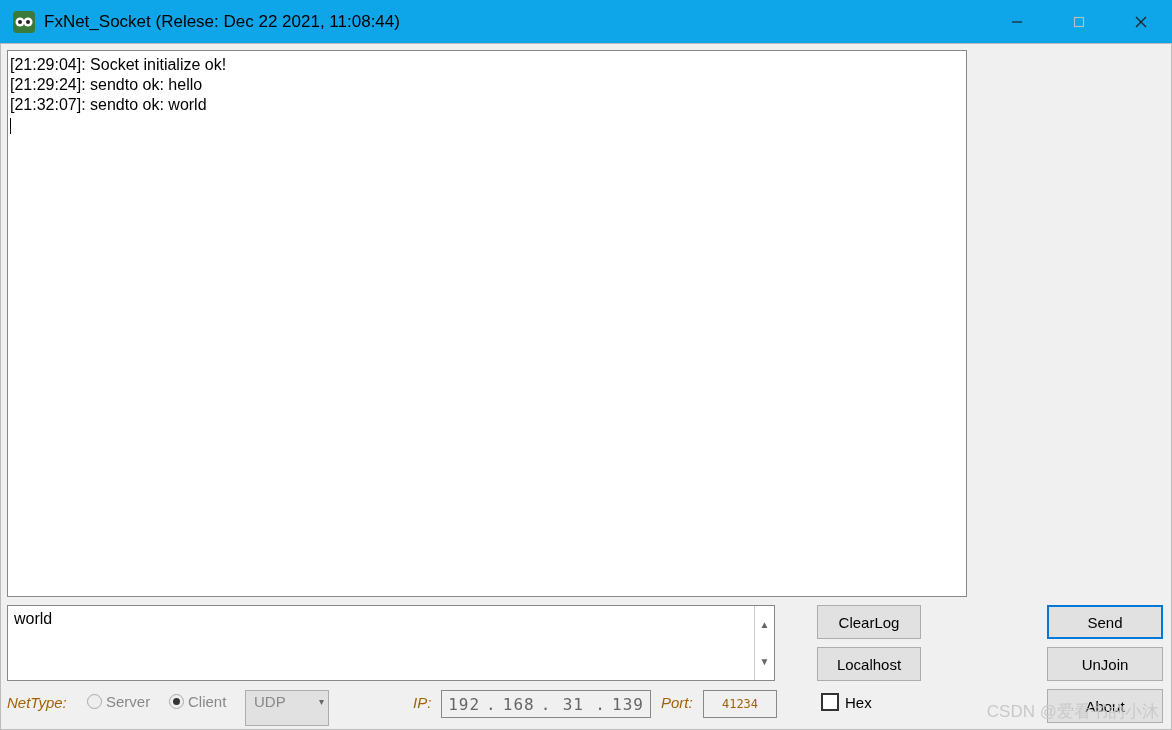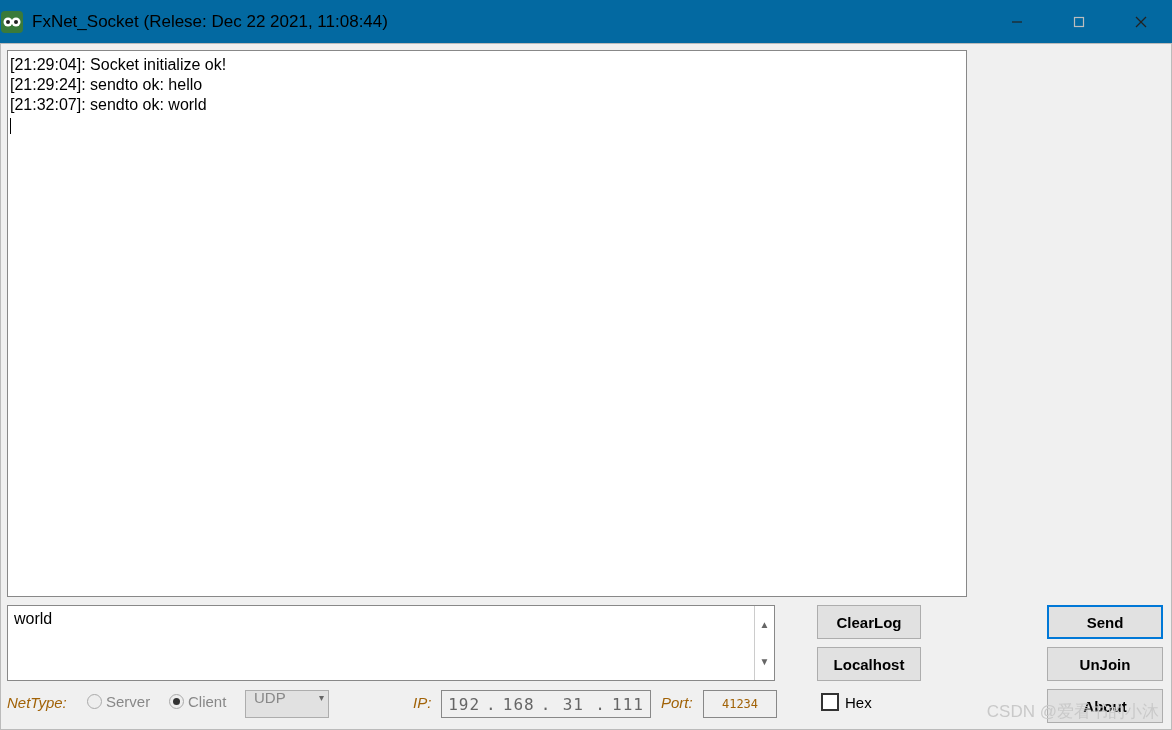--- a/index.html
+++ b/index.html
@@ -7,22 +7,22 @@
   body {
     width:1172px; height:730px;
     font-family: "Segoe UI", Tahoma, sans-serif;
     font-size:15px;
     background:#fff;
     overflow:hidden;
   }
   .titlebar {
     height:44px; width:100%;
     display:flex; align-items:center;
-    padding-left:0;
-    background:#0369a1;
+    padding-left:12px;
+    background:#0ea5e9;
     border-bottom:1px solid #bbb;
   }
   .titlebar .appicon {
     width:24px; height:24px;
     display:flex; align-items:center; justify-content:center;
     margin-right:8px;
   }
   .titlebar .title {
     font-size:17px; color:#000;
   }
@@ -82,21 +82,20 @@
     color:#666; font-size:10px;
   }
   .btn {
     position:absolute;
     height:34px;
     background:#e1e1e1;
     border:1px solid #adadad;
     display:flex; align-items:center; justify-content:center;
     font-size:15px; color:#000;
     cursor:default;
-    font-weight:bold;
   }
   .btn.primary { border:2px solid #0078d7; }
   .lbl {
     position:absolute; font-size:15px; color:#a16207;
     white-space:nowrap;
     font-style:italic;
   }
   .radio {
     position:absolute; display:flex; align-items:center; gap:4px;
     font-size:15px;
@@ -104,21 +103,21 @@
   .radio .dot {
     width:15px; height:15px; border:1px solid #888; border-radius:50%;
     background:#fff; display:flex; align-items:center; justify-content:center;
   }
   .radio.checked .dot::after {
     content:""; width:7px; height:7px; border-radius:50%; background:#333;
   }
   .radio.disabled { color:#888; }
   .radio.disabled .dot { border-color:#aaa; background:#eee; }
   .combo {
-    position:absolute; height:28px;
+    position:absolute; height:36px;
     border:1px solid #adadad; background:#e1e1e1;
     display:flex; align-items:center; padding:0 4px 13px 8px;
     color:#888; font-size:15px;justify-content:space-between;
   }
   .combo .chev { margin-left:auto; color:#666; font-size:10px; }
   .ipbox {
     position:absolute; height:28px;
     border:1px solid #888; background:#f0f0f0;
     display:flex; align-items:center; justify-content:flex-end;
     font-family: Consolas, monospace; font-size:16px; color:#666;
@@ -220,21 +219,21 @@
   </div>
 
   <span class="lbl" style="left:412px; top:650px;">IP:</span>
   <div class="ipbox" style="left:440px; top:646px; width:210px;">
     <span class="seg">192</span>
       <span class="dot2">.</span>
     <span class="seg">168</span>
       <span class="dot2">.</span>
     <span class="seg">31</span>
       <span class="dot2">.</span>
-    <span class="seg">111</span>
+    <span class="seg">139</span>
   </div>
 
   <span class="lbl" style="left:660px; top:650px;">Port:</span>
   <div class="portbox" style="left:702px; top:646px;">41234</div>
 
   <div class="check" style="left:820px; top:649px;">
     <span class="box"></span>
     <span>Hex</span>
   </div>
 

